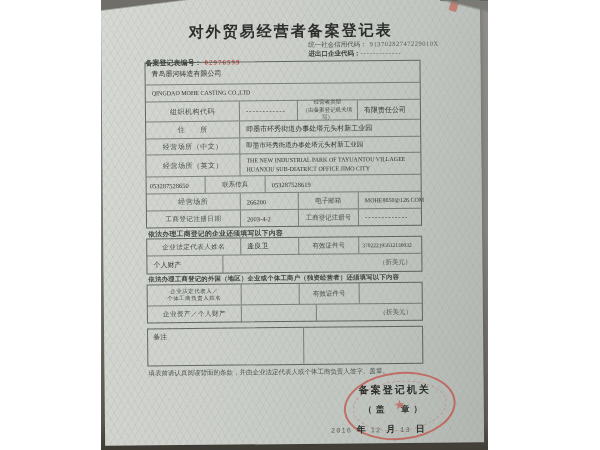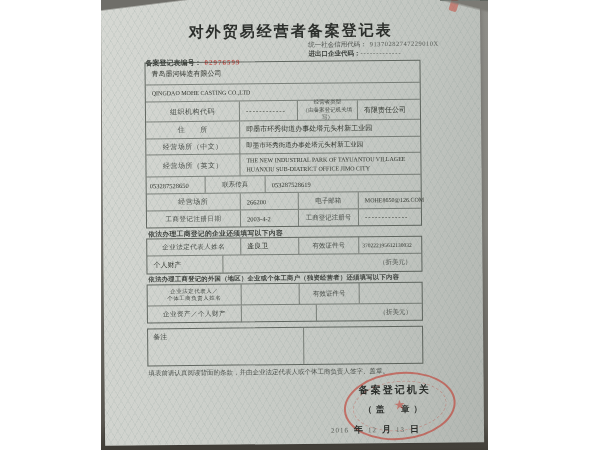--- a/index.html
+++ b/index.html
@@ -76,21 +76,21 @@
          transform:rotate(-5deg);box-sizing:border-box;}
   .stamp-inner{position:absolute;inset:7px;border:1px dashed rgba(194,59,48,0.30);border-radius:50%;}
   .stamp .star{position:absolute;left:50%;top:50%;transform:translate(-50%,-58%);
                font-size:13px;color:rgba(194,59,48,0.55);
                font-family:"DejaVu Sans",sans-serif;}
   .red-mark{position:absolute;top:4px;left:349px;width:8px;height:12px;border-radius:2px;
             background:rgba(198,64,50,0.5);transform:rotate(18deg);}
 
   .dateline{position:absolute;top:427px;left:226px;width:130px;display:flex;
             align-items:baseline;gap:5px;z-index:3;}
-  .dnum{font-size:7px;color:#5c605b;letter-spacing:1px;}
+  .dnum{font-size:7px;color:#5c605b;letter-spacing:1px;font-family:Liberation Mono, monospace;}
   .dunit{font-size:9px;font-weight:bold;color:#2d302d;}
 </style>
 </head>
 <body>
 
 <div class="page">
   <div class="photo">
     <div class="corner tl"></div>
     <div class="corner tr"></div>
 

